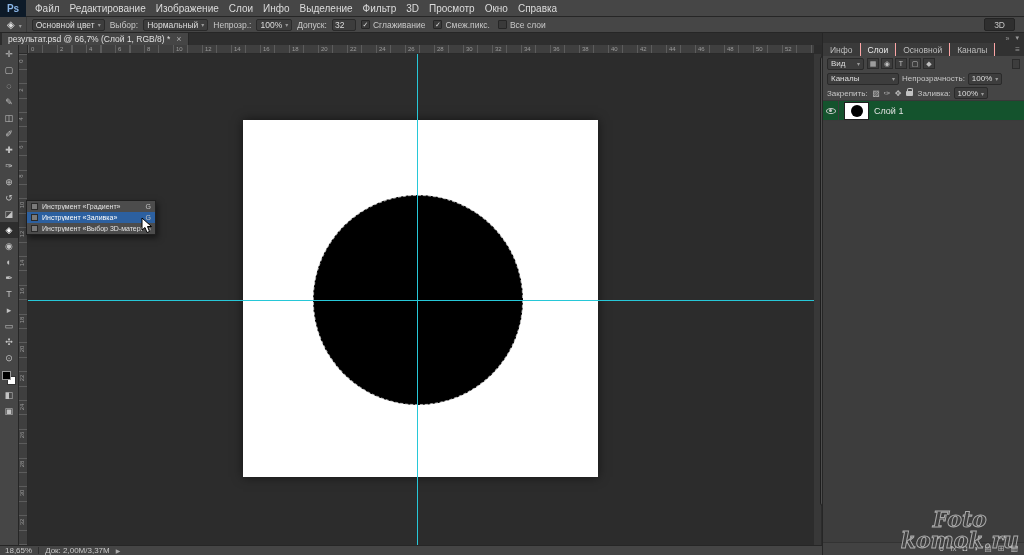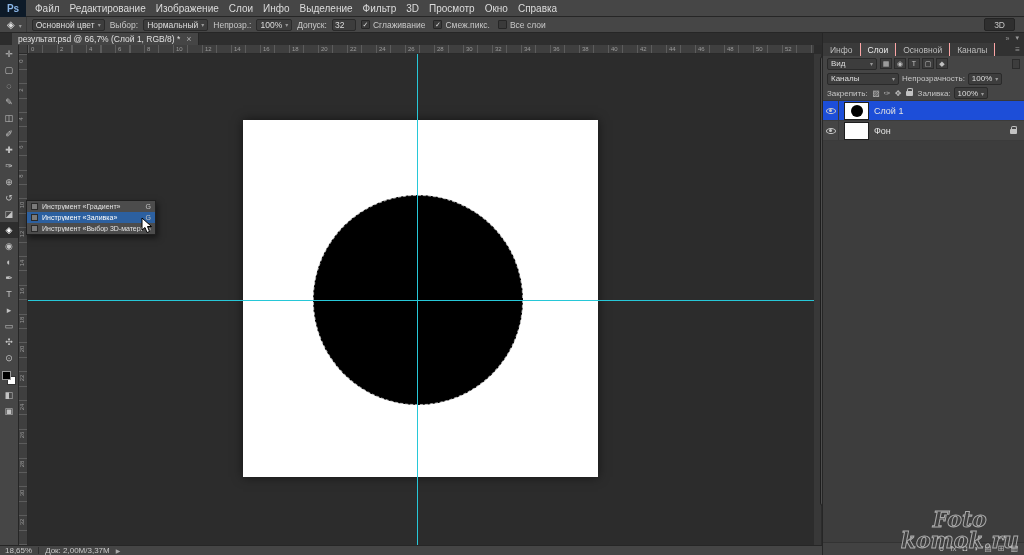--- a/index.html
+++ b/index.html
@@ -18,21 +18,21 @@
   .tp-glyph{font-size:10px;color:#ddd}
   .caret-after::after{content:"▾";font-size:6px;color:#999;margin-left:2px}
   .select{display:inline-flex;align-items:center;justify-content:space-between;background:#3d3d3d;border:1px solid #2a2a2a;border-radius:2px;height:12px;padding:0 3px;color:#ddd;gap:3px}
   .select::after{content:"▾";font-size:6px;color:#999}
   input.num{width:24px;height:12px;background:#3d3d3d;border:1px solid #2a2a2a;border-radius:2px;color:#ddd;font-size:8.5px;padding:0 2px;font-family:inherit}
   .cb-wrap{display:inline-flex;align-items:center;gap:3px}
   .cb{width:9px;height:9px;background:#3a3a3a;border:1px solid #262626;border-radius:1px;display:inline-flex;align-items:center;justify-content:center;font-size:7px;color:#ddd;line-height:1}
   .workspace-btn{margin-left:auto;margin-right:6px;background:#2f2f2f;border:1px solid #242424;border-radius:2px;height:13px;display:inline-flex;align-items:center;padding:0 9px;color:#c5c5c5;font-size:8.5px}
 
   
-  .tabbar{position:absolute;top:33px;left:12px;width:822px;height:12px;background:#2e2e2e;display:flex;z-index:5}
+  .tabbar{position:absolute;top:33px;left:2px;width:822px;height:12px;background:#2e2e2e;display:flex;z-index:5}
   .doc-tab{display:flex;align-items:center;gap:6px;background:#454545;border-right:1px solid #262626;padding:0 6px;font-size:8.5px;color:#e0e0e0;white-space:nowrap}
   .tab-close{color:#aaa;font-size:9px}
 
   
   .toolrail{position:absolute;left:0;top:45px;width:19px;bottom:10px;background:#464646;border-right:1px solid #262626;display:flex;flex-direction:column;align-items:center;z-index:6;padding-top:1px}
   .toolrail>div{display:flex;flex-direction:column;align-items:center}
   .tool{width:18px;height:16px;display:flex;align-items:center;justify-content:center;font-size:9px;color:#c2c2c2}
   .tool.active{background:#2d2d2d;color:#fff}
   .swatches{position:relative;width:14px;height:14px;margin:5px 0 2px}
   .sw-fg{position:absolute;left:0;top:0;width:9px;height:9px;background:#000;border:1px solid #9a9a9a;z-index:2}
@@ -66,21 +66,21 @@
   
   .dock{position:absolute;left:822px;top:33px;right:0;bottom:0;background:#454545;border-left:1px solid #262626;z-index:5;display:flex;flex-direction:column}
   .dock-header{height:10px;background:#313131;display:flex;align-items:center;justify-content:flex-end;gap:6px;padding:0 5px;color:#9a9a9a;font-size:7px;flex:0 0 auto}
   .panel-tabs{height:13px;background:#313131;display:flex;align-items:stretch;flex:0 0 auto}
   .tabs-inner{display:flex;align-items:stretch}
   .ptab{display:flex;align-items:center;padding:0 7px;font-size:8.5px;color:#bdbdbd;background:#3a3a3a;border-right:1px solid #fca5a5}
   .ptab.active{background:#454545;color:#ececec}
   .ptab-menu{margin-left:auto;display:flex;align-items:center;padding:0 4px;color:#9a9a9a;font-size:8px}
   .prow{display:flex;align-items:center;gap:3px;padding:0 4px;height:15px;font-size:8px;color:#c6c6c6;flex:0 0 auto}
   .prow .select{height:12px;font-size:8px}
-  .select.kind{width:50px}
+  .select.kind{width:37px}
   .select.blend{width:72px}
   .select.val{width:34px}
   .plabel{font-size:8px;white-space:nowrap}
   .ficon{width:12px;height:11px;display:inline-flex;align-items:center;justify-content:center;background:#3d3d3d;border:1px solid #2b2b2b;font-size:7px;color:#c0c0c0}
   .fswitch{width:8px;height:10px;background:#3d3d3d;border:1px solid #2b2b2b;margin-left:auto}
   .lockicon{width:11px;height:11px;display:inline-flex;align-items:center;justify-content:center;font-size:8px;color:#bdbdbd}
   .lock-row{border-bottom:1px solid #383838}
   .layer-row{display:flex;align-items:center;height:20px;border-bottom:1px solid #3b3b3b;position:relative;flex:0 0 auto}
   .layer-row.selected{background:#4b5763}
   .eye-cell{width:16px;align-self:stretch;display:flex;align-items:center;justify-content:center;border-right:1px solid #3a3a3a}
@@ -326,36 +326,28 @@
         <span class="lockicon">
           <span class="padlock"></span>
         </span>
       </span>
     <span class="plabel">Заливка:</span>
     <span class="select val">
       <span>100%</span>
     </span>
   </div>
   <div>
-      <div class="layer-row selected" style="background: #1d4ed8;">
+      <div class="layer-row selected" style="background: #14532d;">
         <span class="eye-cell">
           <span class="eye"></span>
         </span>
         <span class="thumb">
           <span class="thumb-dot"></span>
         </span>
         <span class="layer-name">Слой 1</span>
-      </div>
-      <div class="layer-row">
-        <span class="eye-cell">
-          <span class="eye"></span>
-        </span>
-        <span class="thumb"></span>
-        <span class="layer-name">Фон</span>
-        <span class="layer-lock"><span class="padlock"></span></span>
       </div>
     </div>
   <div class="layers-empty"></div>
   <div class="layers-footer">
       <span class="fut">☌</span>
       <span class="fut">fx</span>
       <span class="fut">◘</span>
       <span class="fut">◑</span>
       <span class="fut">▤</span>
       <span class="fut">⊞</span>

